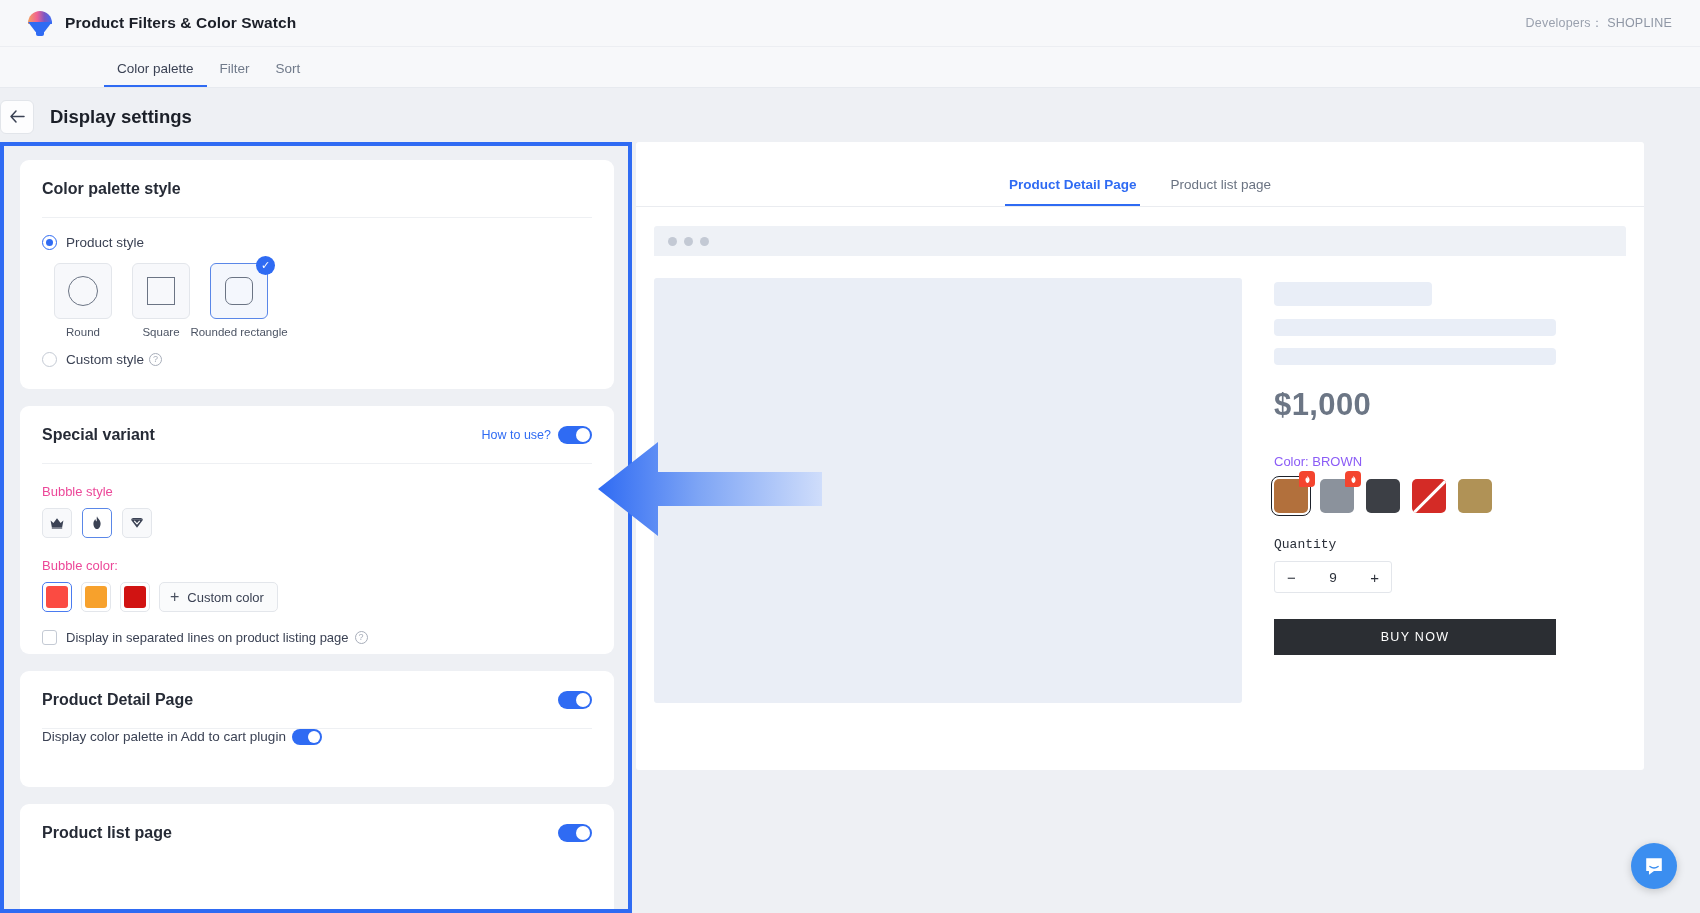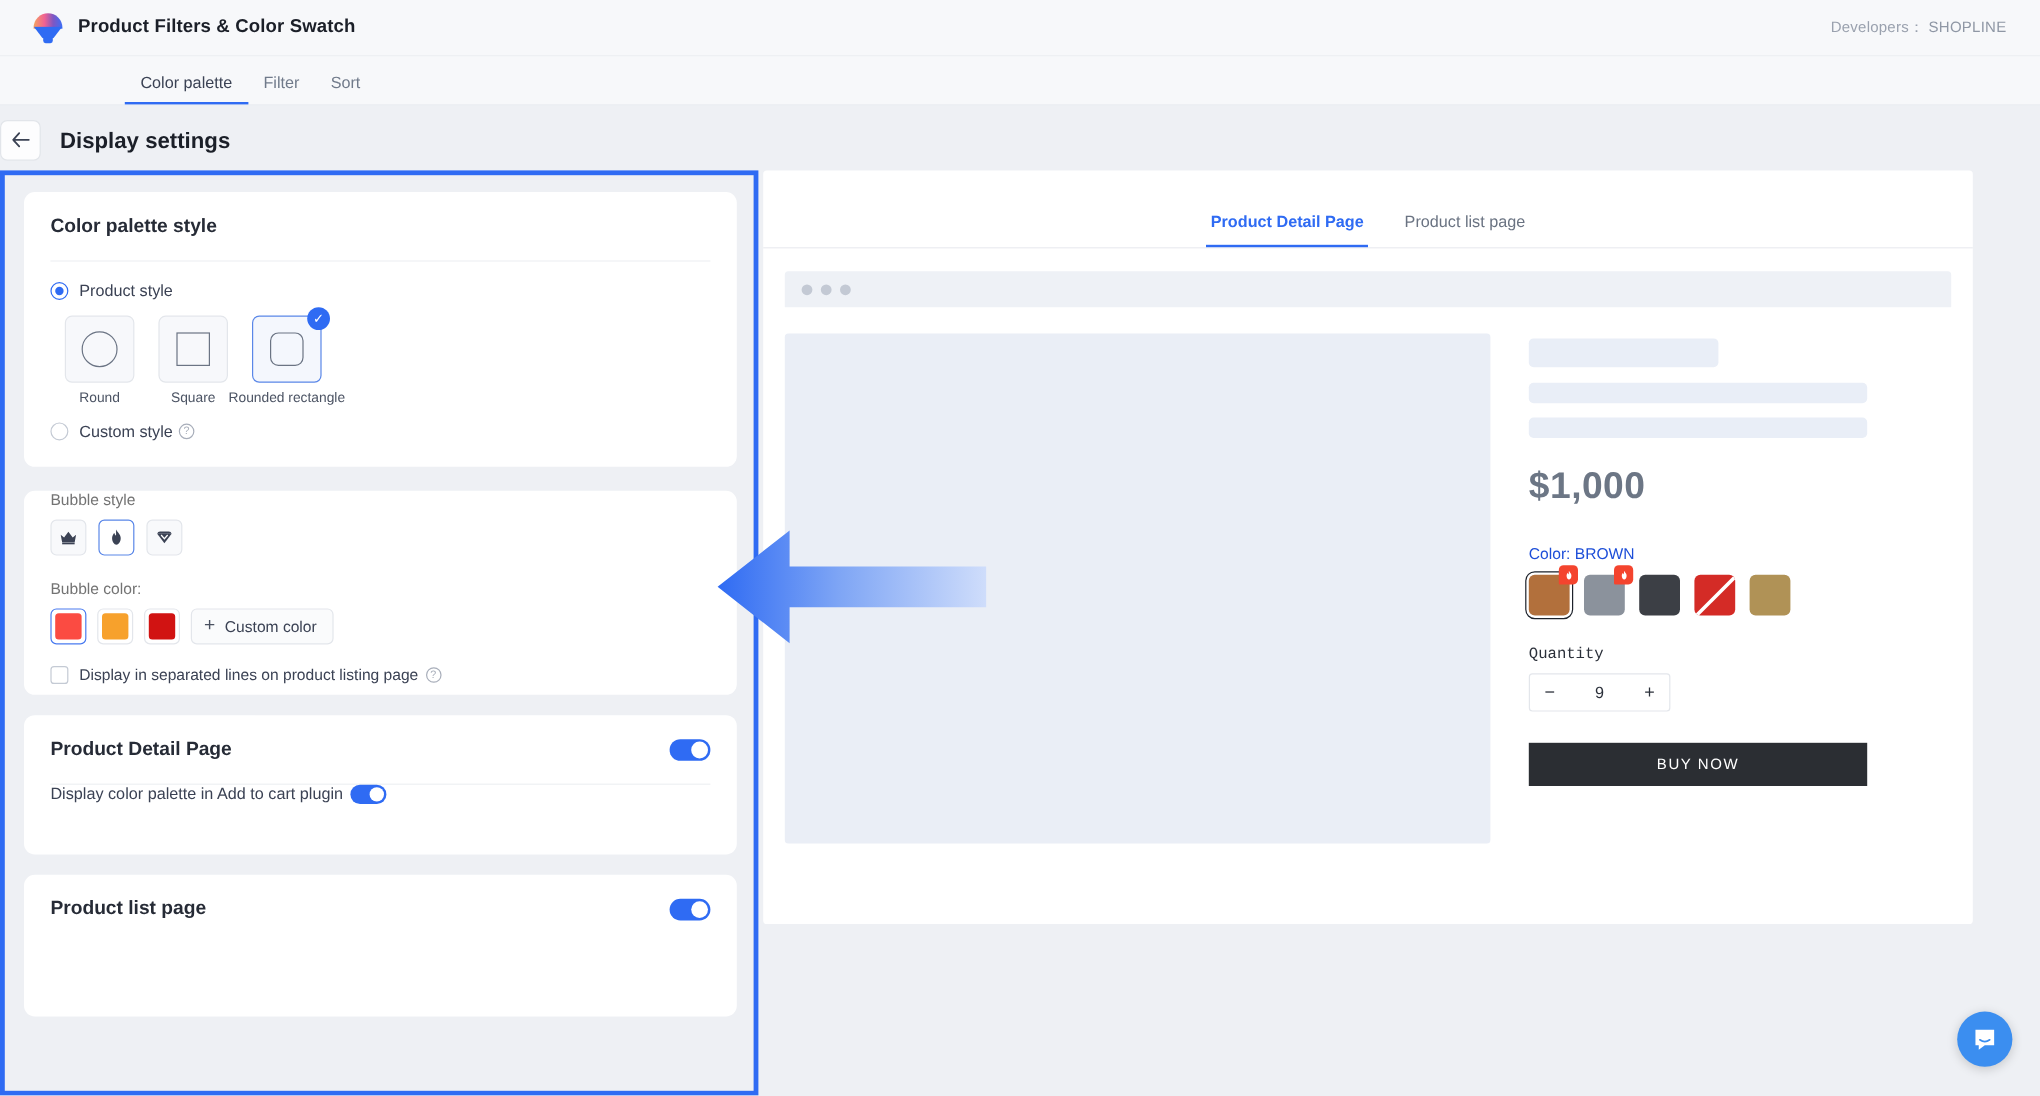--- a/index.html
+++ b/index.html
@@ -132,21 +132,21 @@
   .shape-label { font-size: 11.5px; color: #4c5464; text-align: center; margin-top: 7px; white-space: nowrap; }
   .shape-opt.wide { width: 58px; }
   .shape-opt.wide .shape-label { width: 100px; margin-left: -21px; }
 
   .help-ico {
     width: 13px; height: 13px; border-radius: 50%; border: 1.2px solid #a8aeba;
     color: #a8aeba; font-size: 9px; line-height: 11px; text-align: center;
     display: inline-block; cursor: pointer;
   }
 
-  .sec-label { font-size: 13px; color: #737373; margin-top: 20px; }
+  .sec-label { font-size: 13px; color: #ec4899; margin-top: 20px; }
   .icon-row { display: flex; gap: 10px; margin-top: 9px; }
   .icon-btn {
     width: 30px; height: 30px; border: 1px solid #e3e6eb; border-radius: 5px;
     background: #f8f9fb; display: flex; align-items: center; justify-content: center;
     cursor: pointer;
   }
   .icon-btn.sel { border: 1.5px solid #5a87e8; background: #fff; }
 
   .color-row { display: flex; gap: 9px; align-items: center; margin-top: 9px; }
   .color-chip {
@@ -195,21 +195,21 @@
   }
   .dot { width: 9px; height: 9px; border-radius: 50%; background: #c3c9d4; }
   .browser-body { display: flex; padding: 22px 18px 0 18px; gap: 32px; }
   .prod-image { width: 588px; height: 425px; background: #eaeef6; border-radius: 3px; flex: none; }
   .prod-info { flex: 1; padding-top: 4px; }
   .skel { background: #e9eef7; border-radius: 4px; }
   .skel-1 { width: 158px; height: 24px; margin-bottom: 13px; }
   .skel-2 { width: 282px; height: 17px; margin-bottom: 12px; }
   .skel-3 { width: 282px; height: 17px; }
   .price { font-size: 31px; font-weight: bold; color: #6c7685; margin-top: 22px; letter-spacing: .4px; }
-  .color-label { font-size: 13px; color: #1d4ed8; margin-top: 31px; }
+  .color-label { font-size: 13px; color: #8b5cf6; margin-top: 31px; }
   .pv-swatches { display: flex; gap: 12px; margin-top: 10px; }
   .pv-sw-wrap { position: relative; }
   .pv-sw { width: 34px; height: 34px; border-radius: 5px; position: relative; overflow: hidden; }
   .pv-sw-wrap.sel .pv-sw {
     outline: 1.6px solid #1d222b; outline-offset: 2.5px; border-radius: 5px;
   }
   .sold-slash {
     position: absolute; top: 50%; left: -6px; right: -6px; height: 2.6px;
     background: #fff; transform: rotate(-45deg);
   }
@@ -317,20 +317,27 @@
       <div class="radio-row" style="margin-top:14px;padding-bottom:22px">
         <div class="radio"></div>
         <div class="radio-label">
           <span>Custom style</span>
           <span class="help-ico">?</span>
         </div>
       </div>
     </div>
 
     <div class="card">
+      <div class="card-head">
+        <div class="card-title">Special variant</div>
+        <div class="head-right">
+          <span class="link-how">How to use?</span>
+          <div class="toggle"></div>
+        </div>
+      </div>
 
       <div class="sec-label">Bubble style</div>
       <div class="icon-row">
         <div class="icon-btn">
           <svg width="16" height="16" viewBox="0 0 20 20">
             <path d="M2 7 L5.5 10 L10 4 L14.5 10 L18 7 L16.5 15 H3.5 Z" fill="#3b4254"></path>
             <rect x="3.5" y="15.4" width="13" height="1.6" fill="#3b4254"></rect>
           </svg>
         </div>
         <div class="icon-btn sel">

